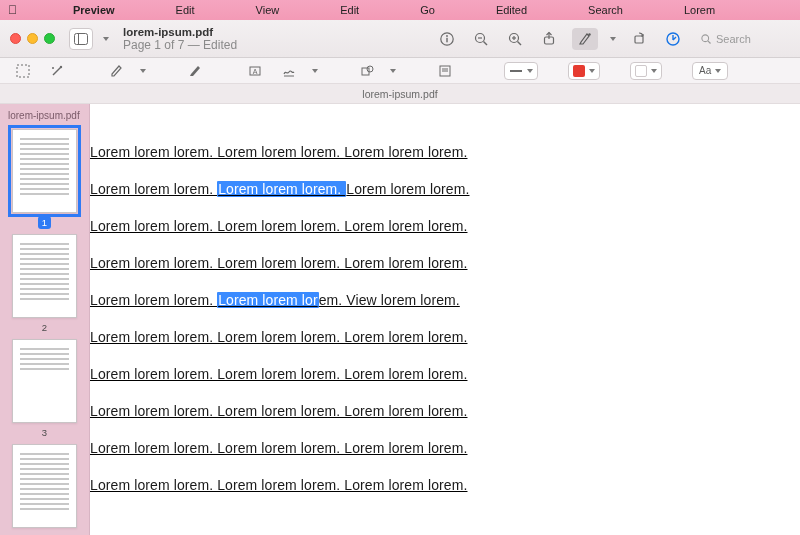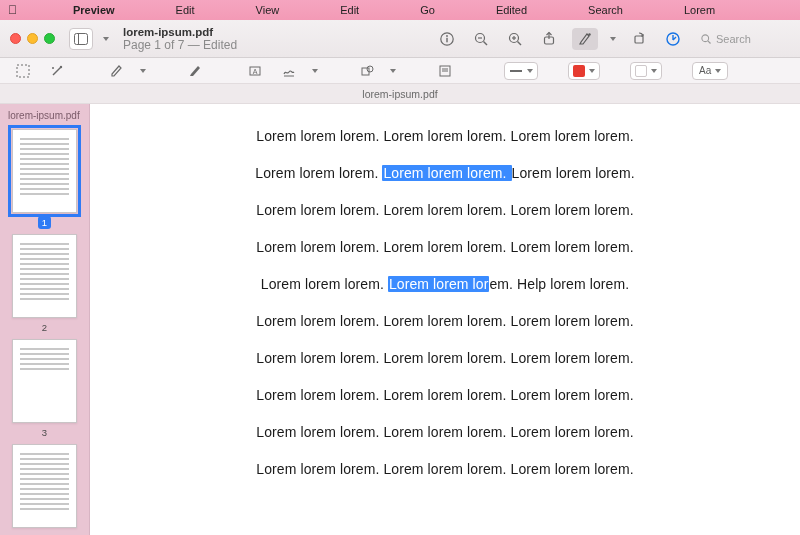--- a/index.html
+++ b/index.html
@@ -104,22 +104,22 @@
   .thumb .lines span { height:2px; background:#c8c8c8; display:block; }
   .thumb.ph .lines span:nth-child(n+6){ display:none; }
   .pgnum { text-align:center; font-size:9.5px; color:#4a4a4a; margin-top:2px; }
   .pgnum.sel { color:#fff; }
   .pgnum.sel span{ background:#2f7af5; padding:1px 4px; border-radius:3px; }
 
   .canvas {
     flex:1; background:#fff; overflow:hidden; position:relative;
   }
   .page {
-    padding: 24px 0 0 0;
-    display:flex; flex-direction:column; align-items:center;
+    padding: 40px 0 0 0;
+    display:flex; flex-direction:column; align-items:flex-start;text-decoration:underline;
   }
   .line {
     font-size: 14px; color:#1a1a1a; letter-spacing:0.1px;
     margin-bottom: 21px;
   }
   .hl { background:#3a8bff; color:#fff; padding:0 1px; border-radius:1px; }
 
   svg { display:block; }
   .chev-wrap { display:flex; align-items:center; }
 </style>
@@ -385,21 +385,21 @@
         </div>
     </div>
   </div>
 
   <div class="canvas">
     <div class="page" id="doc-page">
         <div class="line"><span>Lorem lorem lorem. Lorem lorem lorem. Lorem lorem lorem.</span></div>
         <div class="line"><span>Lorem lorem lorem. </span><span class="hl">Lorem lorem lorem. </span><span>Lorem lorem lorem.</span></div>
         <div class="line"><span>Lorem lorem lorem. Lorem lorem lorem. Lorem lorem lorem.</span></div>
         <div class="line"><span>Lorem lorem lorem. Lorem lorem lorem. Lorem lorem lorem.</span></div>
-        <div class="line"><span>Lorem lorem lorem. </span><span class="hl">Lorem lorem lor</span><span>em. Help lorem lorem.</span></div>
+        <div class="line"><span>Lorem lorem lorem. </span><span class="hl">Lorem lorem lor</span><span>em. View lorem lorem.</span></div>
         <div class="line"><span>Lorem lorem lorem. Lorem lorem lorem. Lorem lorem lorem.</span></div>
         <div class="line"><span>Lorem lorem lorem. Lorem lorem lorem. Lorem lorem lorem.</span></div>
         <div class="line"><span>Lorem lorem lorem. Lorem lorem lorem. Lorem lorem lorem.</span></div>
         <div class="line"><span>Lorem lorem lorem. Lorem lorem lorem. Lorem lorem lorem.</span></div>
         <div class="line"><span>Lorem lorem lorem. Lorem lorem lorem. Lorem lorem lorem.</span></div>
       </div>
   </div>
 
 </div>
 

